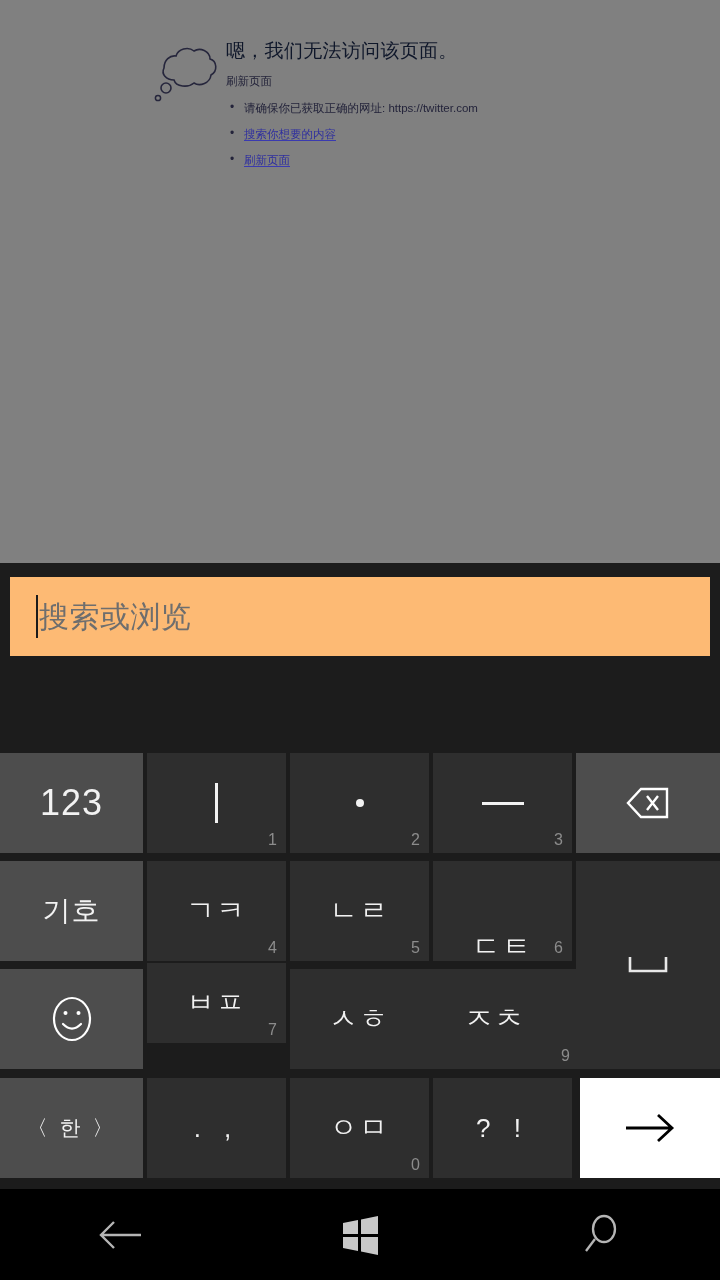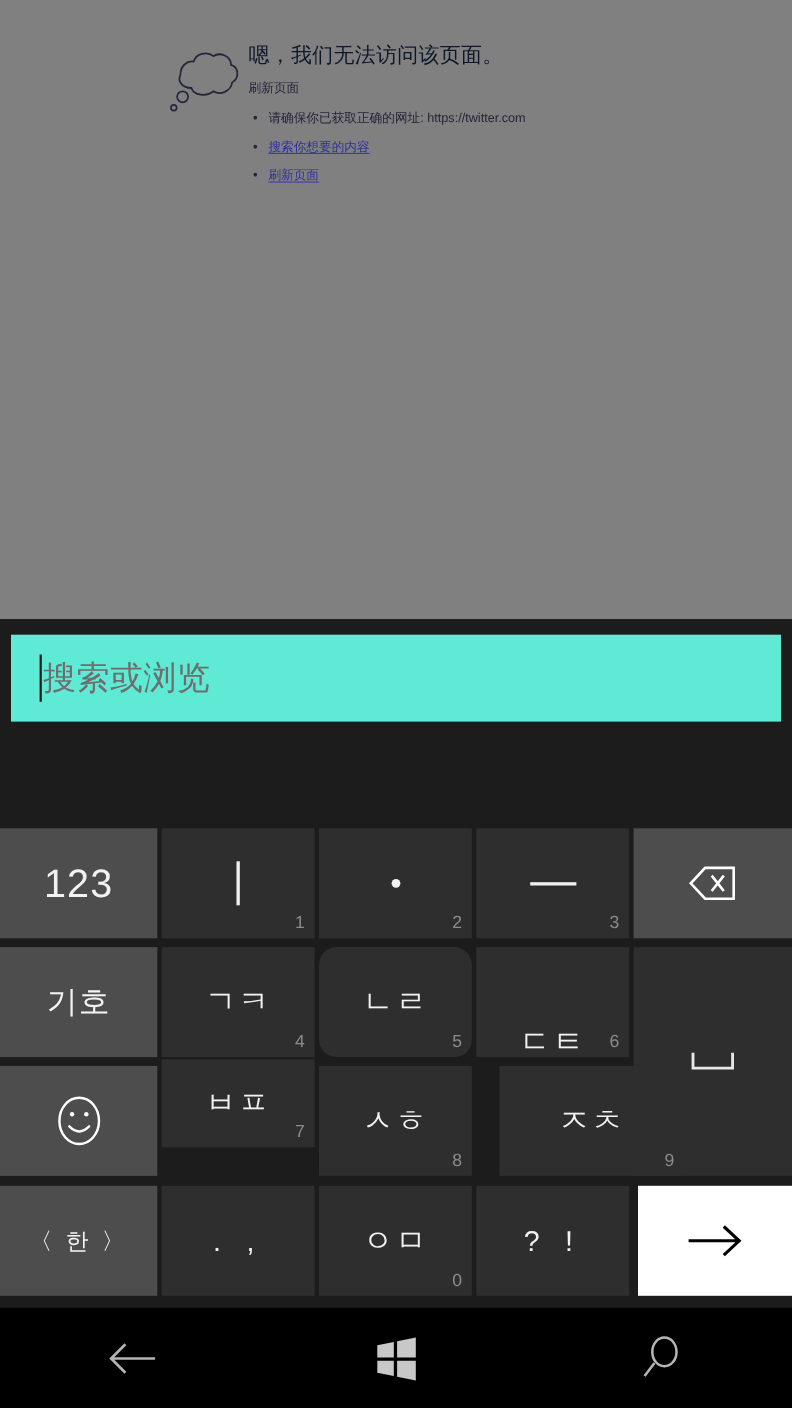--- a/index.html
+++ b/index.html
@@ -40,21 +40,21 @@
     text-decoration-color:#3a3ab0; text-underline-offset:2px; cursor:pointer;
   }
 
   
   .kbd-panel {
     position:absolute; left:0; top:563px; width:720px; height:626px;
     background:#1c1c1c;
   }
   .search-box {
     position:absolute; left:10px; top:14px; width:700px; height:79px;
-    background:#5eead4;
+    background:#fdba74;
     display:flex; align-items:center;
   }
   .caret {
     width:2px; height:43px; background:#1b1b1b;
     margin-left:26px; flex:0 0 auto;
   }
   .search-ph {
     font-size:30px; color:#6e6e6e; line-height:1;
     letter-spacing:0.5px; margin-left:1px;
   }
@@ -168,21 +168,21 @@
         </svg>
       </div>
 
       <div class="key fn" style="left:0px;top:108px;width:143px;height:100px;">
         <span class="sym-kr">기호</span>
       </div>
       <div class="key" style="left:147px;top:108px;width:139px;height:100px;">
         <span class="glyph big">ㄱㅋ</span>
         <span class="num">4</span>
       </div>
-      <div class="key" style="left:290px;top:108px;width:139px;height:100px;border-radius:16px;">
+      <div class="key" style="left:290px;top:108px;width:139px;height:100px;">
         <span class="glyph big">ㄴㄹ</span>
         <span class="num">5</span>
       </div>
       <div class="key" style="left:433px;top:108px;width:139px;height:100px;align-items:flex-end;">
         <span class="glyph big">ㄷㅌ</span>
         <span class="num">6</span>
       </div>
 
       <div class="key" style="left:576px;top:108px;width:144px;height:208px;">
         <svg width="44" height="20" viewBox="0 0 44 20">
@@ -199,21 +199,21 @@
         </svg>
       </div>
       <div class="key" style="left:147px;top:210px;width:139px;height:80px;">
         <span class="glyph big">ㅂㅍ</span>
         <span class="num">7</span>
       </div>
       <div class="key" style="left:290px;top:216px;width:139px;height:100px;">
         <span class="glyph big">ㅅㅎ</span>
         <span class="num">8</span>
       </div>
-      <div class="key" style="left:454px;top:216px;width:168px;height:100px;text-align:center;">
+      <div class="key" style="left:411px;top:216px;width:168px;height:100px;text-align:center;">
         <span class="glyph big">ㅈㅊ</span>
         <span class="num">9</span>
       </div>
 
       <div class="key fn" style="left:0px;top:325px;width:143px;height:100px;">
         <span class="sym-han">〈 한 〉</span>
       </div>
       <div class="key" style="left:147px;top:325px;width:139px;height:100px;">
         <span class="punct">. ,</span>
       </div>

